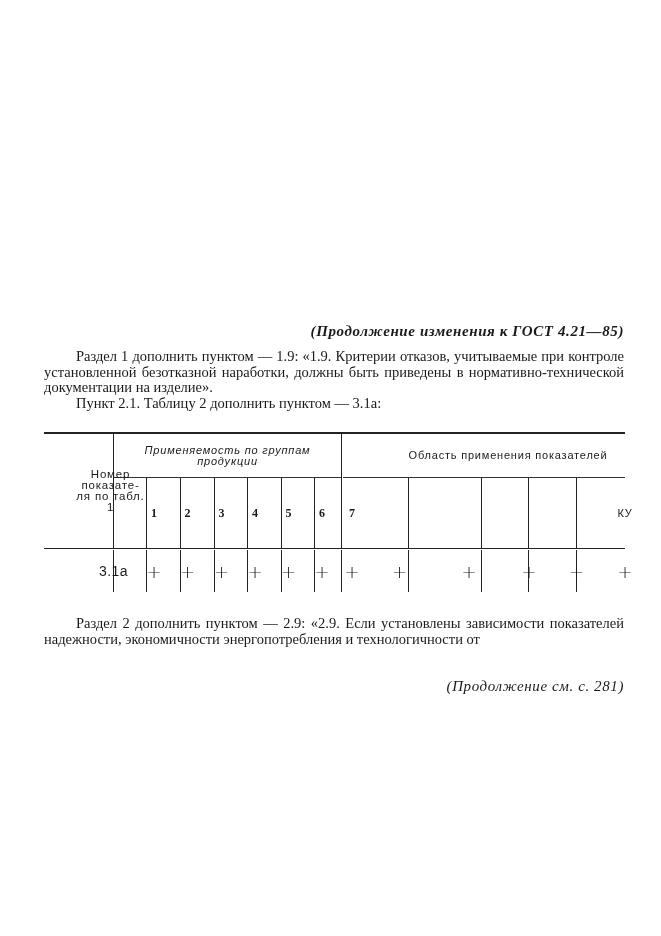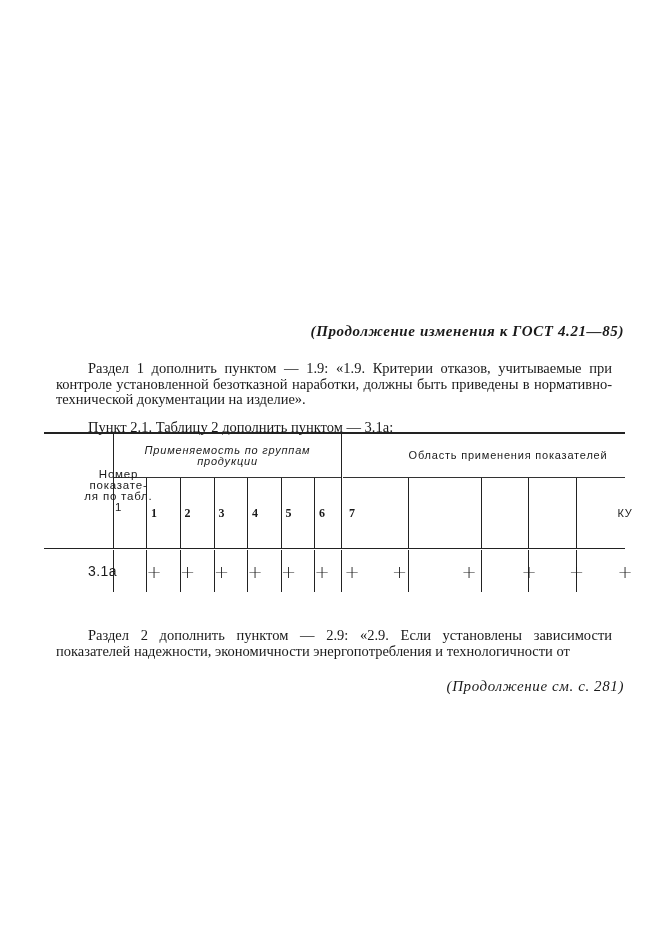--- a/index.html
+++ b/index.html
@@ -2,21 +2,21 @@
 <html><head>
 <meta charset="utf-8">
 <style>
   html, body { margin: 0; padding: 0; background: #ffffff; }
   body { width: 661px; height: 936px; position: relative; overflow: hidden;
          font-family: "Liberation Serif", serif; color: #1a1a1a; }
   .abs { position: absolute; }
   .cont-top { left: 300px; top: 323px; width: 324px; text-align: right;
               font-style: italic; font-weight: bold; font-size: 15px; letter-spacing: 0.6px; }
   .para { left: 44px; width: 580px; font-size: 14.5px; line-height: 15.5px; text-align: justify; }
-  .para p { margin: 12px; }
+  .para p { margin: 0; }
   .indent { text-indent: 32px; }
   .p1 { top: 349px; }
   .p3 { top: 616px; }
   .cont-bot { left: 300px; top: 678px; width: 324px; text-align: right;
               font-style: italic; font-size: 15px; letter-spacing: 0.6px; }
 
   .tbl { left: 44px; top: 432px; width: 581px; height: 160px; }
   .hline { position: absolute; height: 0; border-top: 2px solid #222; }
   .hthin { position: absolute; height: 0; border-top: 1px solid #333; }
   .vline { position: absolute; width: 0; border-left: 1.5px solid #222; }
@@ -63,35 +63,35 @@
   <div class="vline" style="left:170px; top:118px; height:42px;"></div>
   <div class="vline" style="left:203px; top:118px; height:42px;"></div>
   <div class="vline" style="left:237px; top:118px; height:42px;"></div>
   <div class="vline" style="left:270px; top:118px; height:42px;"></div>
   <div class="vline" style="left:297px; top:118px; height:42px;"></div>
   <div class="vline" style="left:364px; top:118px; height:42px;"></div>
   <div class="vline" style="left:437px; top:118px; height:42px;"></div>
   <div class="vline" style="left:484px; top:118px; height:42px;"></div>
   <div class="vline" style="left:532px; top:118px; height:42px;"></div>
 
-  <div class="cell hdr-text" style="left:16px; top:2px; width:69px; height:114px; font-size:11.5px; line-height:11px;text-align:center;">Номер показате-ля по табл. 1</div>
+  <div class="cell hdr-text" style="left:8px; top:2px; width:69px; height:114px; font-size:11.5px; line-height:11px;text-align:center;">Номер показате-ля по табл. 1</div>
   <div class="cell hdr-text" style="left:70px; top:2px; width:227px; height:43px; padding:0 30px; box-sizing:border-box;font-style:italic;">Применяемость по группам продукции</div>
   <div class="cell hdr-text" style="left:299px; top:2px; width:282px; height:43px;">Область применения показателей</div>
 
   <div class="cell num" style="left:70px; top:46px; width:32px; height:70px;">1</div>
   <div class="cell num" style="left:103px; top:46px; width:33px; height:70px;">2</div>
   <div class="cell num" style="left:137px; top:46px; width:33px; height:70px;">3</div>
   <div class="cell num" style="left:171px; top:46px; width:32px; height:70px;">4</div>
   <div class="cell num" style="left:204px; top:46px; width:33px; height:70px;">5</div>
   <div class="cell num" style="left:238px; top:46px; width:32px; height:70px;">6</div>
   <div class="cell num" style="left:271px; top:46px; width:26px; height:70px;">7</div>
 
   <div class="cell hdr-text" style="left:533px; top:46px; width:48px; height:70px;">КУ</div>
 
-  <div class="cell rowlabel" style="left:0; top:118px; width:69px; height:42px;">3.1а</div>
+  <div class="cell rowlabel" style="left:11px; top:118px; width:69px; height:42px;">3.1а</div>
   <div class="cell plus" style="left:70px; top:118px; width:32px; height:42px;">+</div>
   <div class="cell plus" style="left:103px; top:118px; width:33px; height:42px;">+</div>
   <div class="cell plus" style="left:137px; top:118px; width:33px; height:42px;">+</div>
   <div class="cell plus" style="left:171px; top:118px; width:32px; height:42px;">+</div>
   <div class="cell plus" style="left:204px; top:118px; width:33px; height:42px;">+</div>
   <div class="cell plus" style="left:238px; top:118px; width:32px; height:42px;">+</div>
   <div class="cell plus" style="left:271px; top:118px; width:26px; height:42px;">+</div>
   <div class="cell plus" style="left:299px; top:118px; width:65px; height:42px;">+</div>
   <div class="cell plus" style="left:365px; top:118px; width:72px; height:42px;">+</div>
   <div class="cell plus" style="left:438px; top:118px; width:46px; height:42px;">+</div>

